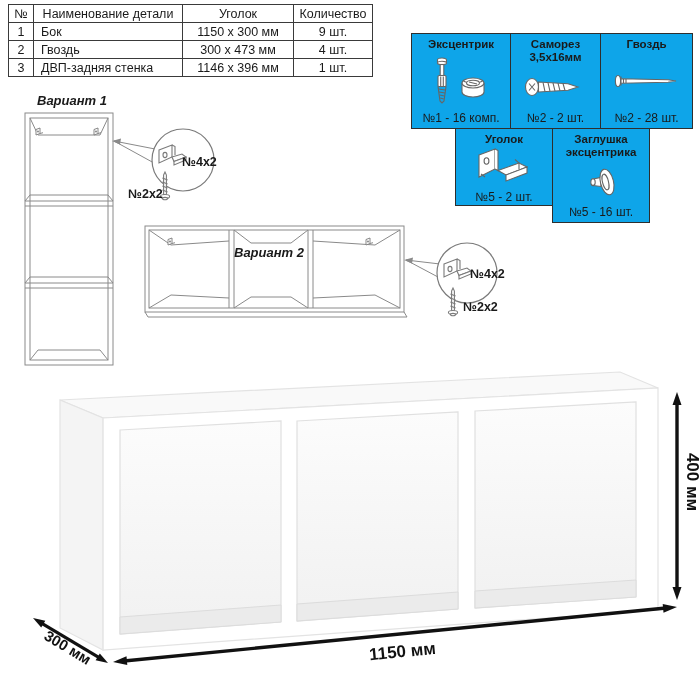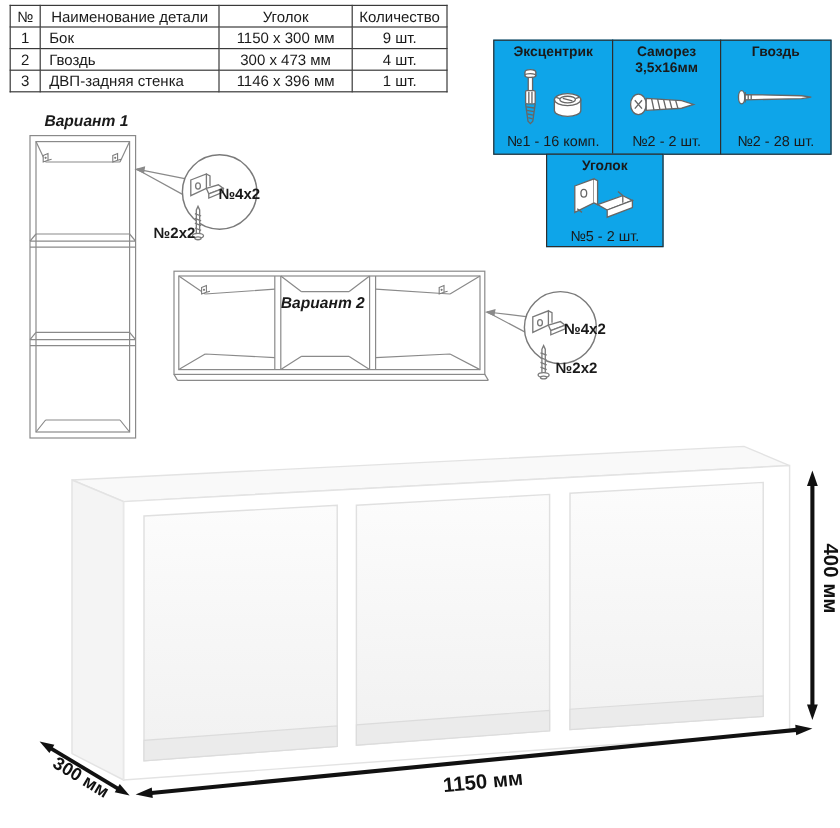--- a/index.html
+++ b/index.html
@@ -131,20 +131,33 @@
         <ellipse cx="19.5" cy="15" rx="2.4" ry="3.2"></ellipse>
         <path d="M14,28 L18,31" fill="none"></path>
         <path d="M31,24.5 L52,17 L60,21 L39,29 Z"></path>
         <path d="M39,29 L60,21 L60,27 L39,35 Z"></path>
         <path d="M48,13.5 L52,17 L52,23" fill="none"></path>
       </g>
     </svg>
     <div class="hw-count">№5 - 2 шт.</div>
   </div>
 
+  <div class="hw-box" style="left:552px;top:128px;width:98px;height:95px;">
+    <div class="hw-title">Заглушка
+эксцентрика</div>
+    <svg class="hw-icon" width="70" height="40" viewBox="0 0 70 40">
+      <g fill="#fff" stroke="#666" stroke-width="1.1">
+        <path d="M27,17 L35,15.5 L35,24.5 L27,23.5 Z"></path>
+        <ellipse cx="27" cy="20.2" rx="2.2" ry="3.4"></ellipse>
+        <ellipse cx="41" cy="20" rx="6.5" ry="13" transform="rotate(-14 41 20)"></ellipse>
+        <ellipse cx="39.5" cy="20" rx="3" ry="8" transform="rotate(-14 39.5 20)" fill="none"></ellipse>
+      </g>
+    </svg>
+    <div class="hw-count">№5 - 16 шт.</div>
+  </div>
 
   <div class="v-title" style="left:37px;top:93px;">Вариант 1</div>
 
   <svg class="lay" style="left:15px;top:110px;" width="215" height="265" viewBox="0 0 215 265">
     <defs>
       <g id="bracket3d" fill="#fff" stroke="#7a7a7a" stroke-width="1.1">
         <path d="M0,6 L13,1 L13,13 L0,19 Z"></path>
         <path d="M13,1 L16,2.5 L16,11" fill="none"></path>
         <ellipse cx="6" cy="11" rx="2" ry="2.6"></ellipse>
         <path d="M13,13 L23,10 L27,13 L15,17.5 Z"></path>

